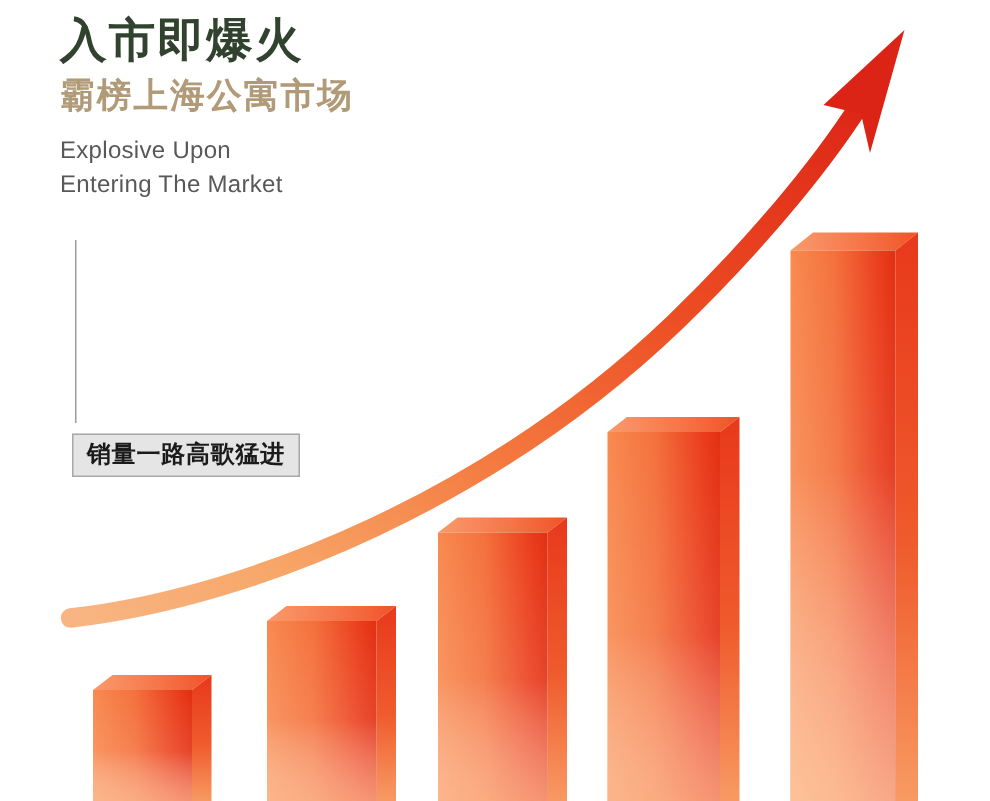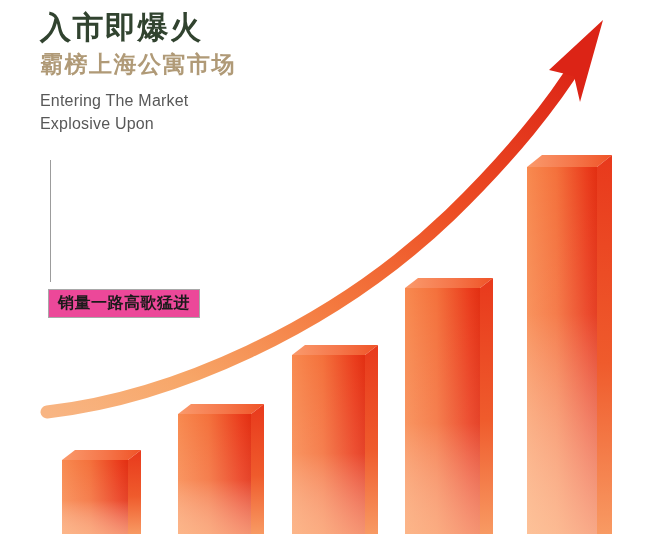--- a/index.html
+++ b/index.html
@@ -65,21 +65,21 @@
   }
 
   
   .callout {
     position: absolute;
     left: 48px;
     top: 289px;
     height: 29px;
     box-sizing: border-box;
     border: 1px solid #a8a8a8;
-    background: #ec4899;
+    background: #e5e5e5;
     padding: 0 9px;
     display: flex;
     align-items: center;
     z-index: 7;
   }
   .callout span {
     font-family: "DejaVu Sans", "Liberation Sans", sans-serif;
     font-size: 16px;
     font-weight: bold;
     color: #1b1b1b;
@@ -104,22 +104,22 @@
 </style>
 </head>
 <body>
 
 <div id="poster">
 
   <div class="headline">
     <div class="title-cn-1">入市即爆火</div>
     <div class="title-cn-2">霸榜上海公寓市场</div>
     <div class="subtitle-en">
+      <div>Explosive Upon</div>
       <div>Entering The Market</div>
-      <div>Explosive Upon</div>
     </div>
   </div>
 
   <div class="vrule"></div>
 
   <div class="callout">
     <span>销量一路高歌猛进</span>
   </div>
 
   <svg class="chart-layer" viewBox="0 0 660 534" width="660" height="534">

